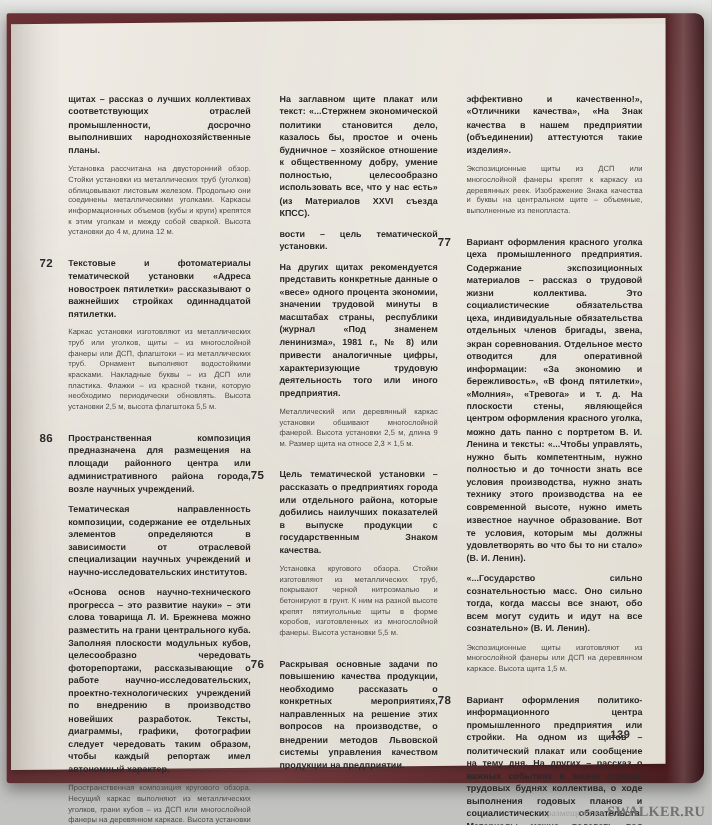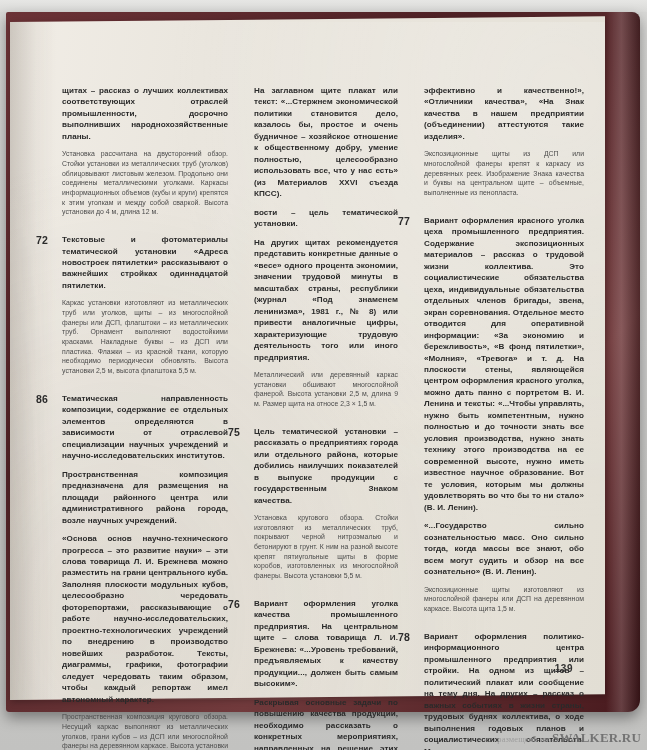--- a/index.html
+++ b/index.html
@@ -169,22 +169,22 @@
             <div class="entry">
               <div class="num">72</div>
               <div class="body">
                 <p class="lead">Текстовые и фотоматериалы тематической установки «Адреса новостроек пятилетки» рассказывают о важнейших стройках одиннадцатой пятилетки.</p>
                 <p class="note tight">Каркас установки изготовляют из металлических труб или уголков, щиты – из многослойной фанеры или ДСП, флагштоки – из металлических труб. Орнамент выполняют водостойкими красками. Накладные буквы – из ДСП или пластика. Флажки – из красной ткани, которую необходимо периодически обновлять. Высота установки 2,5 м, высота флагштока 5,5 м.</p>
               </div>
             </div>
             <div class="entry">
               <div class="num">86</div>
               <div class="body">
+                <p class="lead">Пространственная композиция предназначена для размещения на площади районного центра или административного района города, возле научных учреждений.</p>
                 <p class="lead">Тематическая направленность композиции, содержание ее отдельных элементов определяются в зависимости от отраслевой специализации научных учреждений и научно-исследовательских институтов.</p>
-                <p class="lead">Пространственная композиция предназначена для размещения на площади районного центра или административного района города, возле научных учреждений.</p>
                 <p class="lead">«Основа основ научно-технического прогресса – это развитие науки» – эти слова товарища Л. И. Брежнева можно разместить на грани центрального куба. Заполняя плоскости модульных кубов, целесообразно чередовать фоторепортажи, рассказывающие о работе научно-исследовательских, проектно-технологических учреждений по внедрению в производство новейших разработок. Тексты, диаграммы, графики, фотографии следует чередовать таким образом, чтобы каждый репортаж имел автономный характер.</p>
                 <p class="note tight">Пространственная композиция кругового обзора. Несущий каркас выполняют из металлических уголков, грани кубов – из ДСП или многослойной фанеры на деревянном каркасе. Высота установки 2,5 м, ребро куба 1,5 м.</p>
               </div>
             </div>
           </div>
           <div class="col c2">
             <div class="entry">
               <div class="num empty"></div>
               <div class="body">
                 <p class="lead">На заглавном щите плакат или текст: «...Стержнем экономической политики становится дело, казалось бы, простое и очень будничное – хозяйское отношение к общественному добру, умение полностью, целесообразно использовать все, что у нас есть» (из Материалов XXVI съезда КПСС).</p>
@@ -196,38 +196,37 @@
             <div class="entry">
               <div class="num">75</div>
               <div class="body">
                 <p class="lead">Цель тематической установки – рассказать о предприятиях города или отдельного района, которые добились наилучших показателей в выпуске продукции с государственным Знаком качества.</p>
                 <p class="note tight">Установка кругового обзора. Стойки изготовляют из металлических труб, покрывают черной нитроэмалью и бетонируют в грунт. К ним на разной высоте крепят пятиугольные щиты в форме коробов, изготовленных из многослойной фанеры. Высота установки 5,5 м.</p>
               </div>
             </div>
             <div class="entry">
               <div class="num">76</div>
               <div class="body">
-                <p class="lead">Вариант оформления уголка качества промышленного предприятия. На центральном щите – слова товарища Л. И. Брежнева: «...Уровень требований, предъявляемых к качеству продукции..., должен быть самым высоким».</p>
                 <p class="lead">Раскрывая основные задачи по повышению качества продукции, необходимо рассказать о конкретных мероприятиях, направленных на решение этих вопросов на производстве, о внедрении методов Львовской системы управления качеством продукции на предприятии.</p>
               </div>
             </div>
           </div>
           <div class="col c3">
             <div class="entry">
               <div class="num empty"></div>
               <div class="body">
                 <p class="lead">эффективно и качественно!», «Отличники качества», «На Знак качества в нашем предприятии (объединении) аттестуются такие изделия».</p>
                 <p class="note tight">Экспозиционные щиты из ДСП или многослойной фанеры крепят к каркасу из деревянных реек. Изображение Знака качества и буквы на центральном щите – объемные, выполненные из пенопласта.</p>
               </div>
             </div>
             <div class="entry">
               <div class="num">77</div>
               <div class="body">
                 <p class="lead">Вариант оформления красного уголка цеха промышленного предприятия. Содержание экспозиционных материалов – рассказ о трудовой жизни коллектива. Это социалистические обязательства цеха, индивидуальные обязательства отдельных членов бригады, звена, экран соревнования. Отдельное место отводится для оперативной информации: «За экономию и бережливость», «В фонд пятилетки», «Молния», «Тревога» и т. д. На плоскости стены, являющейся центром оформления красного уголка, можно дать панно с портретом В. И. Ленина и тексты: «...Чтобы управлять, нужно быть компетентным, нужно полностью и до точности знать все условия производства, нужно знать технику этого производства на ее современной высоте, нужно иметь известное научное образование. Вот те условия, которым мы должны удовлетворять во что бы то ни стало» (В. И. Ленин).</p>
-                <p class="lead">«...Государство сильно сознательностью масс. Оно сильно тогда, когда массы все знают, обо всем могут судить и обзор на все сознательно» (В. И. Ленин).</p>
+                <p class="lead">«...Государство сильно сознательностью масс. Оно сильно тогда, когда массы все знают, обо всем могут судить и идут на все сознательно» (В. И. Ленин).</p>
                 <p class="note tight">Экспозиционные щиты изготовляют из многослойной фанеры или ДСП на деревянном каркасе. Высота щита 1,5 м.</p>
               </div>
             </div>
             <div class="entry">
               <div class="num">78</div>
               <div class="body">
                 <p class="lead">Вариант оформления политико-информационного центра промышленного предприятия или стройки. На одном из щитов – политический плакат или сообщение на тему дня. На других – рассказ о важных событиях в жизни страны, трудовых буднях коллектива, о ходе выполнения годовых планов и социалистических обязательств. Материалы можно подавать под рубриками «События и время», «Сегодня впереди», «Внимание: опыт!», «Друзья по соревнованию сообщают».</p>
               </div>
             </div>
           </div>

